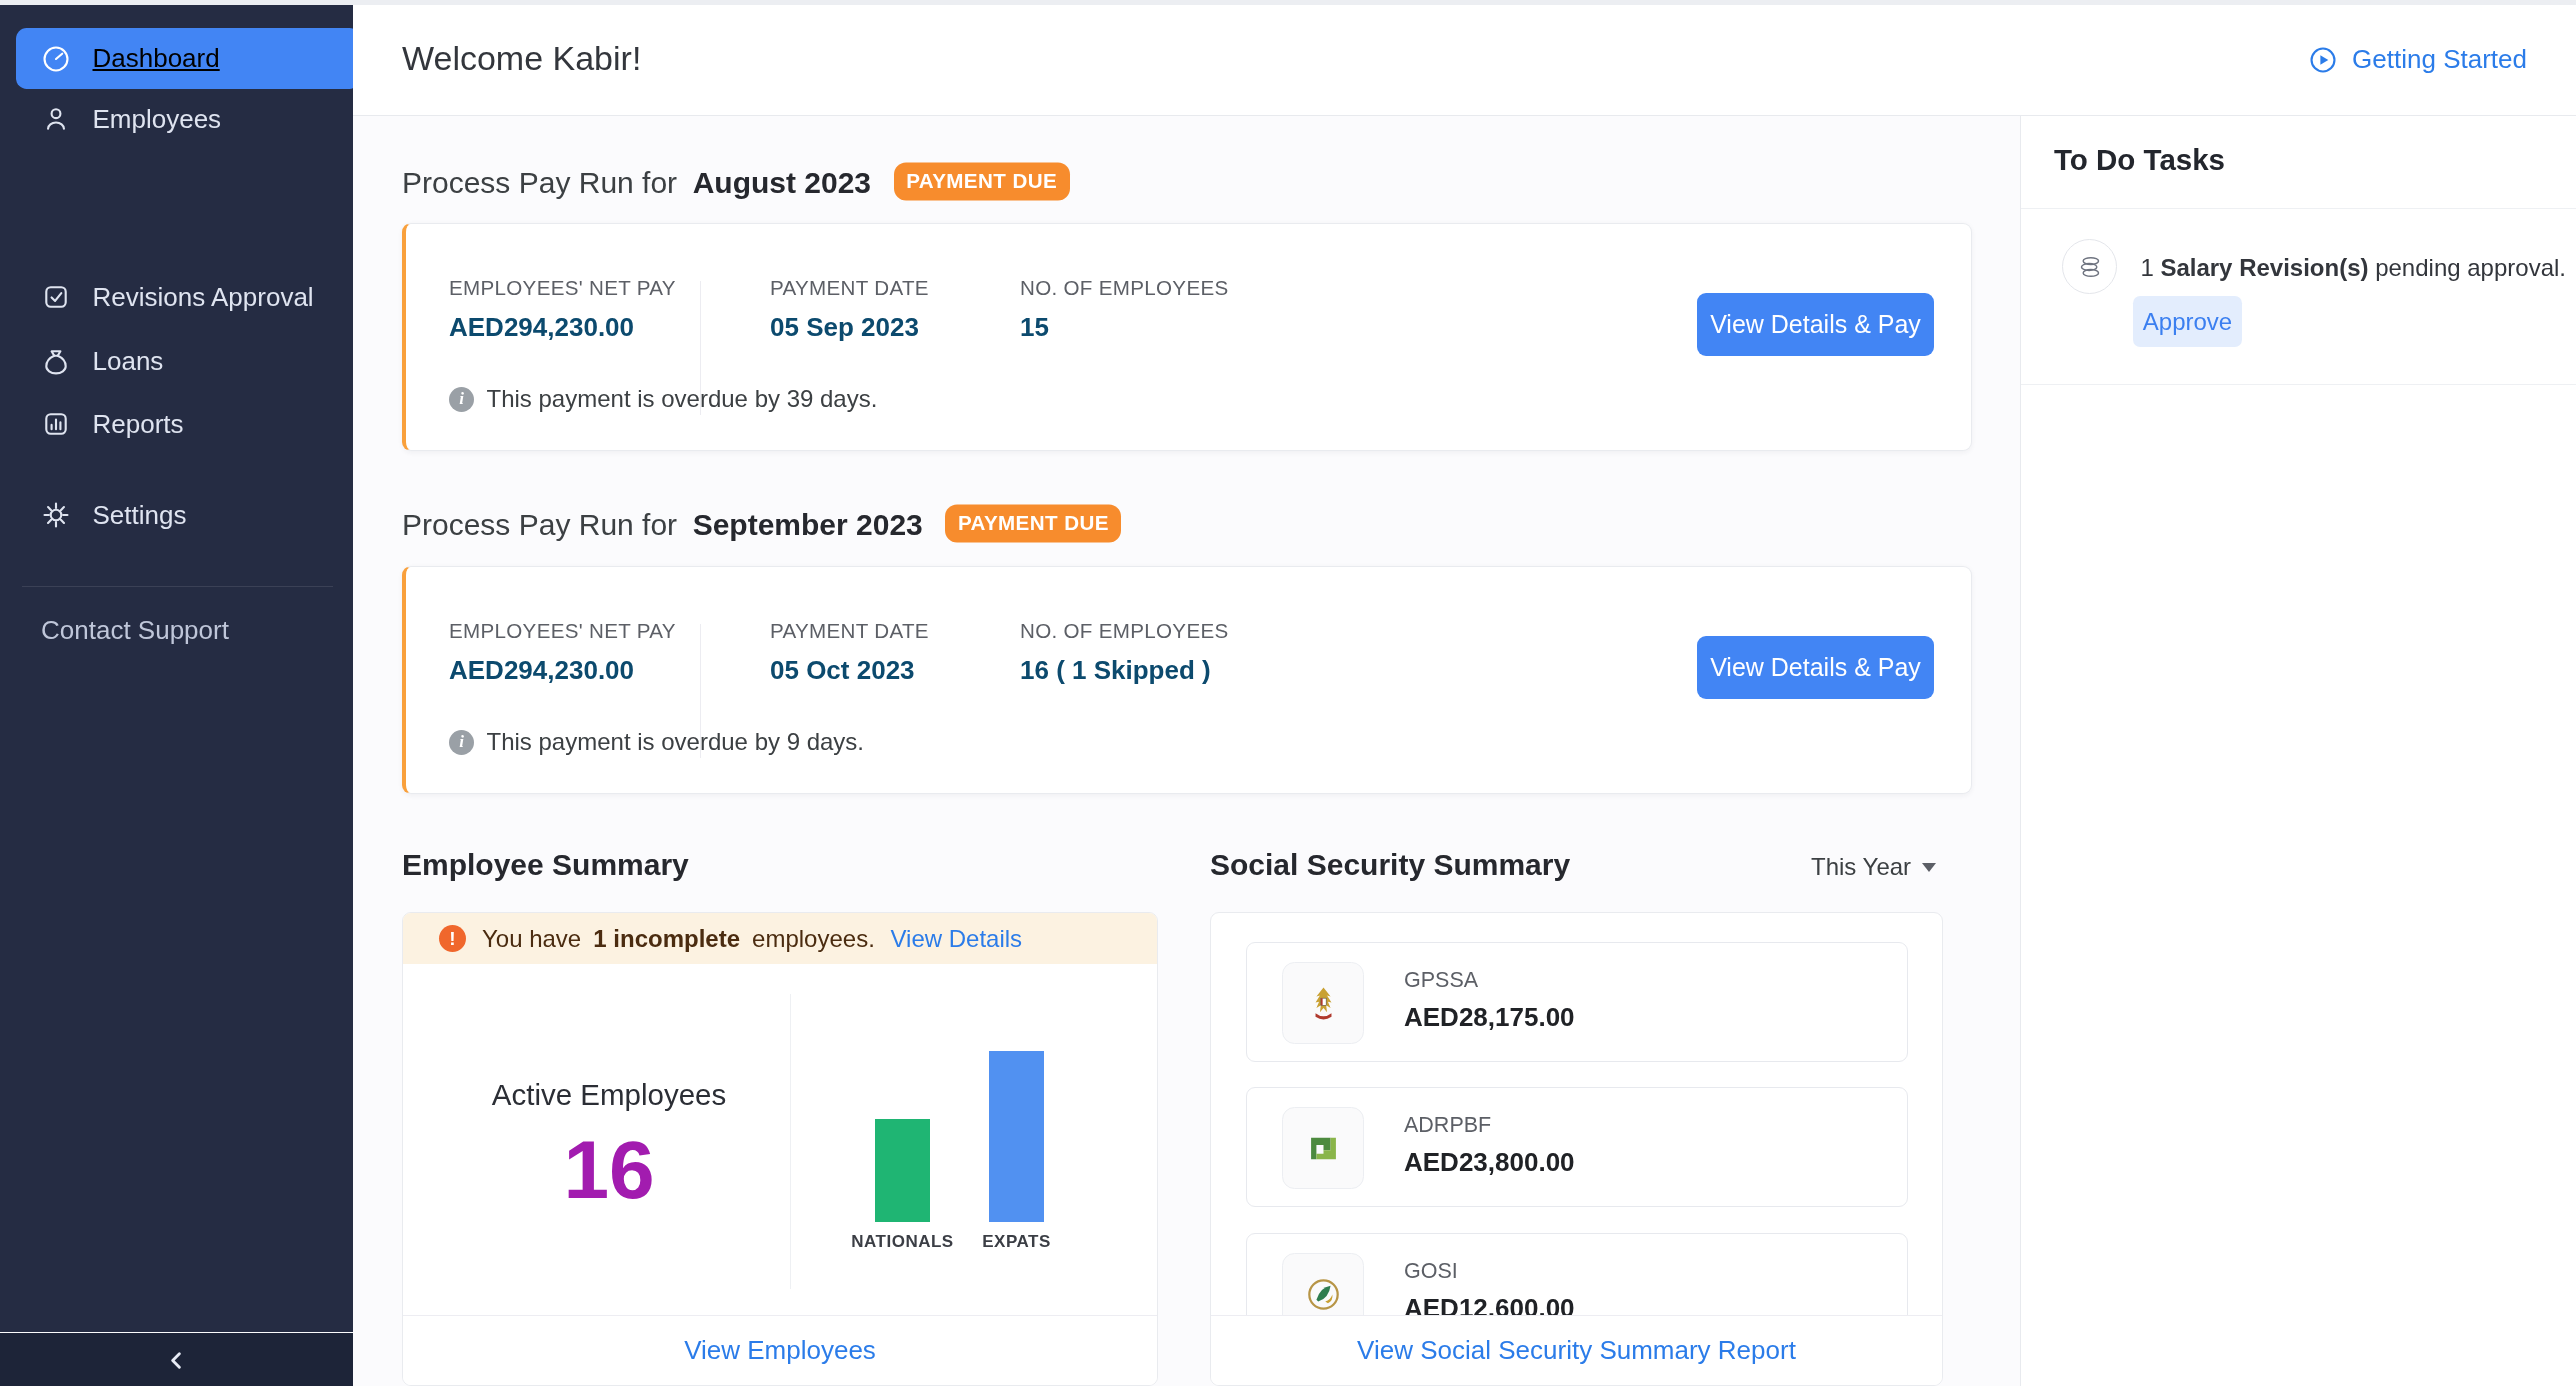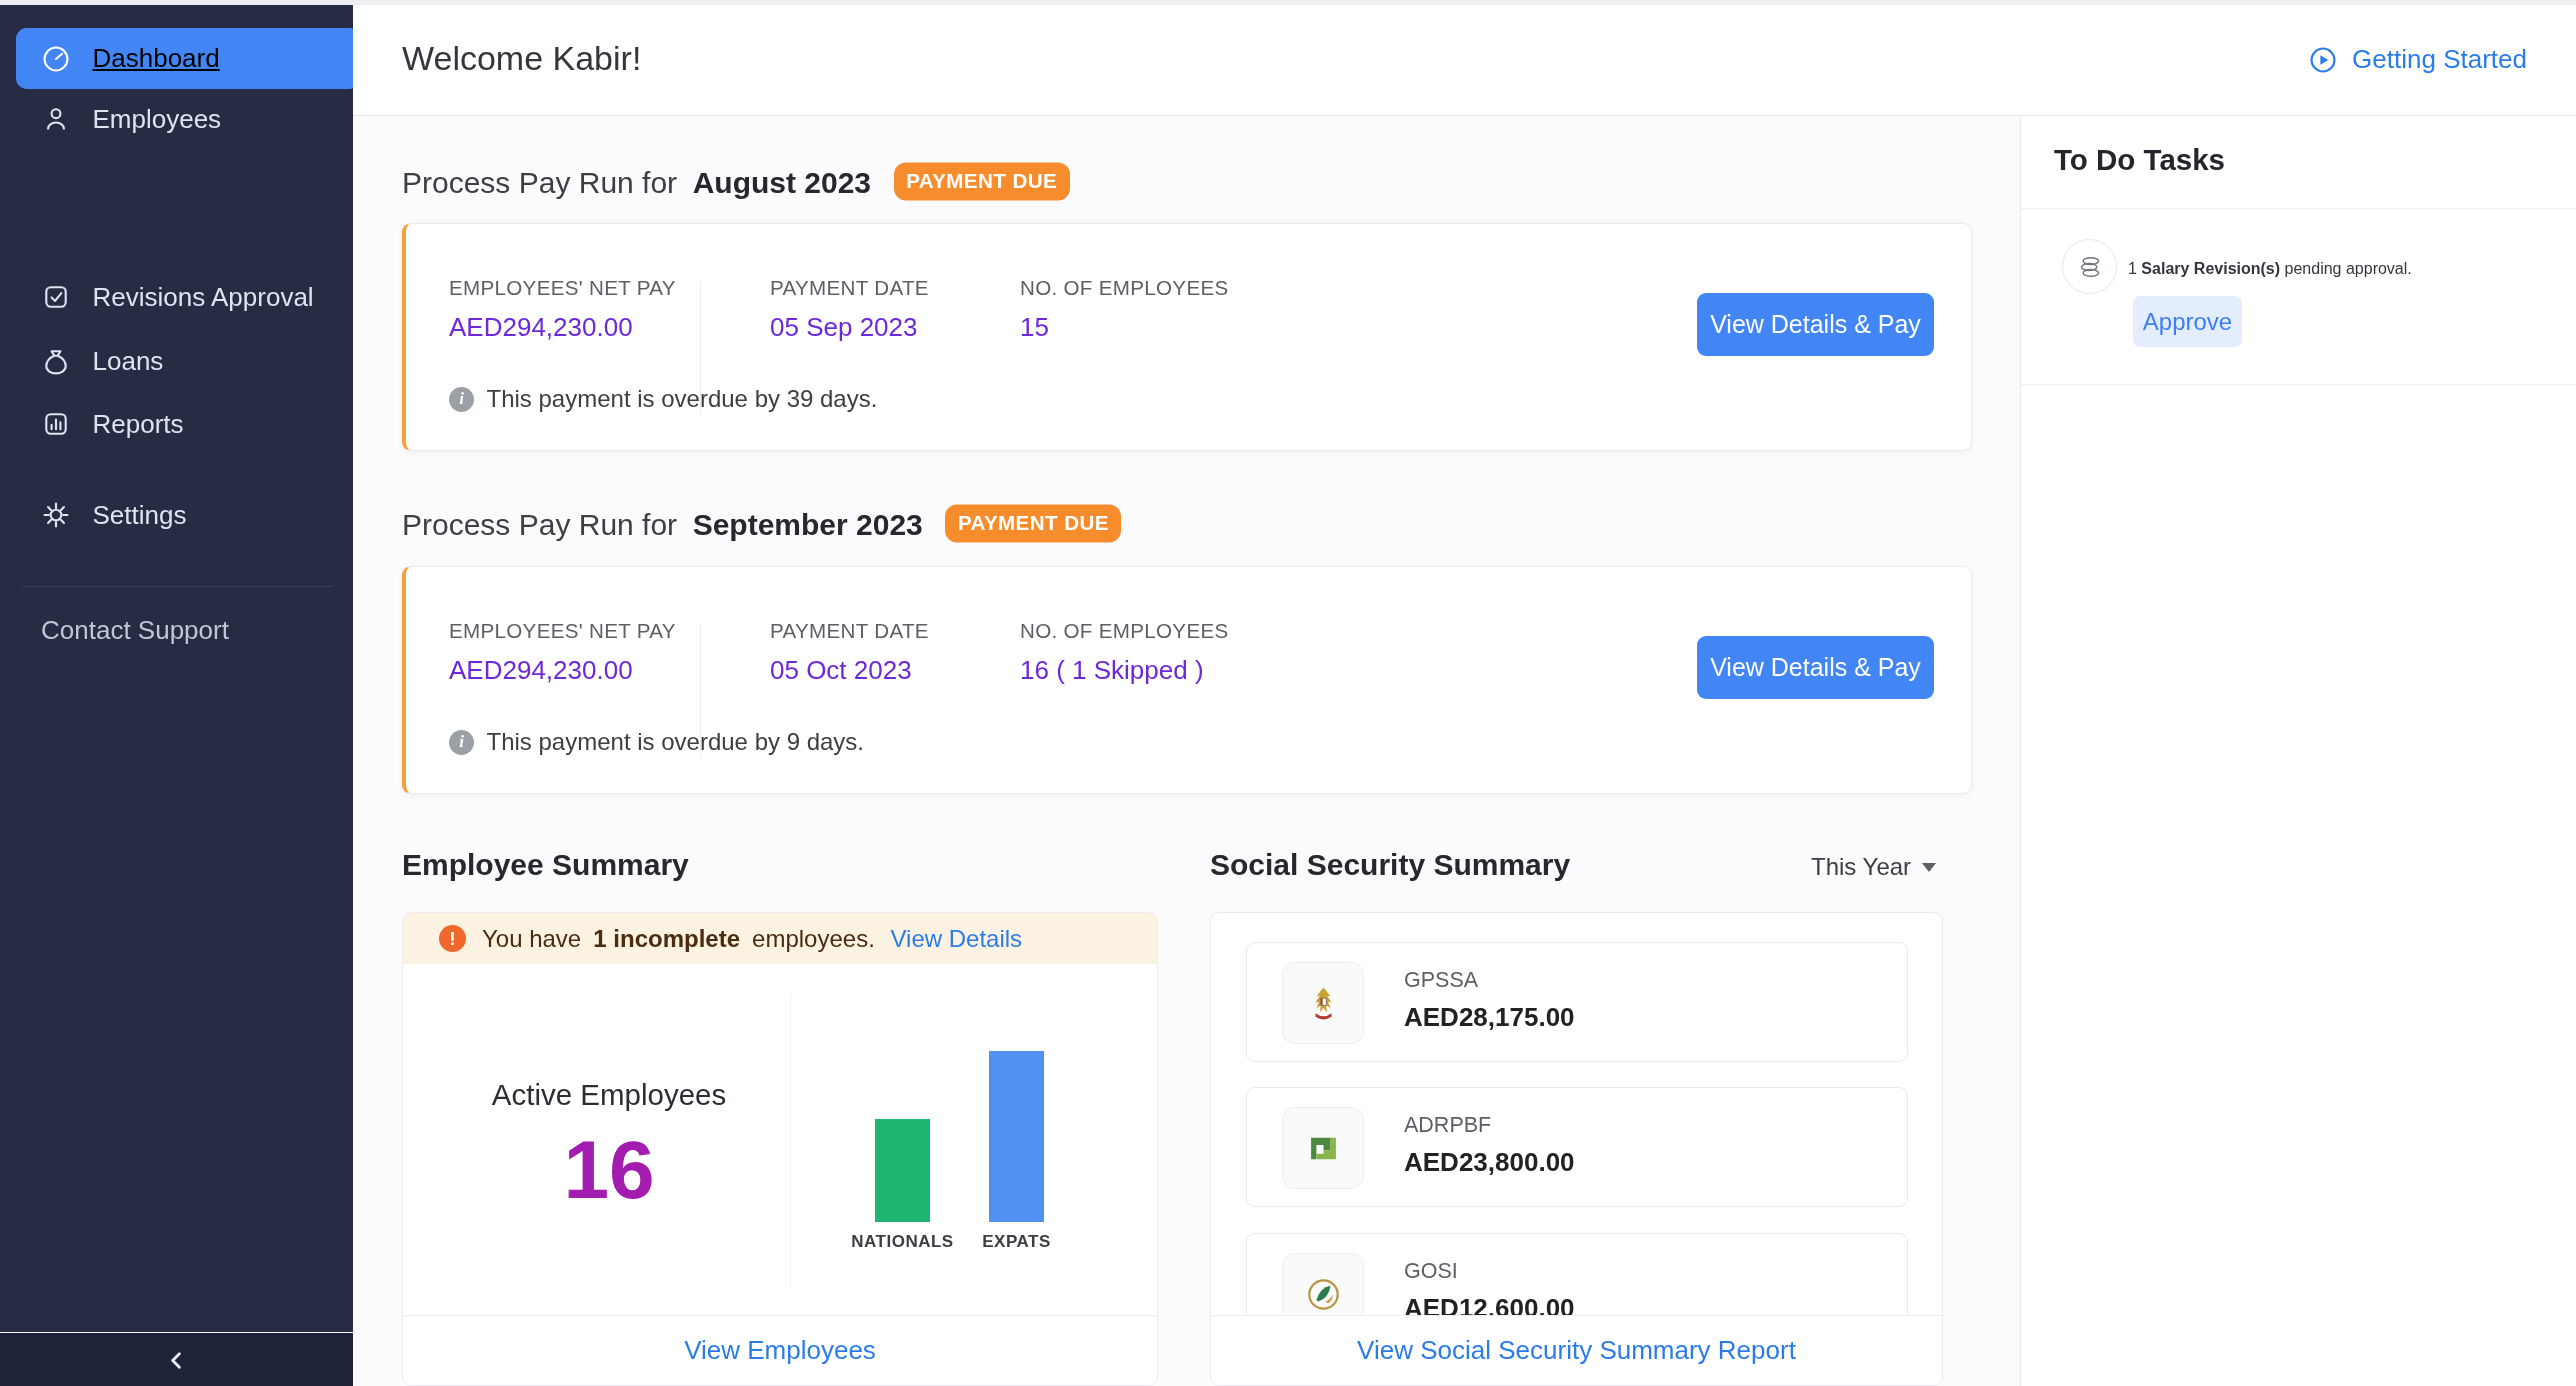--- a/index.html
+++ b/index.html
@@ -24,35 +24,35 @@
   .topbar { position:absolute; left:353px; top:5.4px; width:2223px; height:111px; background:#ffffff; border-bottom:0.9px solid #e8eaee; }
   .welcome { position:absolute; left:49px; top:34px; font-size:34px; font-weight:500; color:#33363c; }
   .getting-started { position:absolute; right:49px; top:39px; display:flex; align-items:center; gap:14.3px; color:#2b7ce9; font-size:26px; cursor:pointer; }
   .getting-started svg { width:30px; height:30px; }
 
   
   .rightpanel { position:absolute; left:2020px; top:116px; width:556px; height:1270px; background:#ffffff; border-left:0.9px solid #e8eaee; }
   .todo-title { position:absolute; left:33px; top:27px; font-size:29.5px; font-weight:600; color:#23262d; }
   .todo-div1 { position:absolute; left:0; top:92px; width:556px; height:0.9px; background:#eef0f3; }
   .todo-icon { position:absolute; left:41px; top:123px; width:55px; height:55px; border:0.9px solid #e4e6eb; border-radius:50%; background:#fff; display:flex; align-items:center; justify-content:center; }
-  .todo-text { position:absolute; left:107px; top:143px; width:438px; font-size:16px; color:#33363c; line-height:1.3; }
+  .todo-text { position:absolute; left:107px; top:136px; width:438px; font-size:24px; color:#33363c; line-height:1.3;text-align:right; }
   .todo-text b { font-weight:700; }
   .approve-btn { position:absolute; left:112px; top:180px; width:109px; height:51px; background:#e3edfd; color:#3b7ff0; font-size:24px; border:none; border-radius:7.2px; cursor:pointer; font-family:inherit; }
   .todo-div2 { position:absolute; left:0; top:268px; width:556px; height:0.9px; background:#eef0f3; }
 
   
   .content { position:absolute; left:353px; top:116px; width:1666px; height:1270px; background:#fbfbfd; }
 
   .sec-heading { position:absolute; left:49px; font-size:30px; color:#3c4043; }
   .sec-heading b { font-weight:700; color:#26282e; }
   .badge { display:inline-block; margin-left:14.3px; transform:translateY(-3.6px); background:#f78c2d; color:#fff; font-size:20.6px; font-weight:600; padding:7.2px 12.5px; border-radius:12px; letter-spacing:0.4px; vertical-align:middle; }
 
   .payrun-card { position:absolute; left:49px; width:1570px; height:228px; background:#fff; border:0.9px solid #e9ebef; border-left:4.5px solid #f9a03c; border-radius:9px; box-shadow:0 1.8px 5.4px rgba(40,44,63,0.05); }
   .col-label { position:absolute; font-size:20.6px; color:#5c5f66; letter-spacing:0.3px; }
-  .col-value { position:absolute; font-size:26px; font-weight:400; color:#6d28d9; }
+  .col-value { position:absolute; font-size:26px; font-weight:700; color:#0c4a6e; }
   .vdiv { position:absolute; left:294px; top:57px; width:0.9px; height:134px; background:#ececf1; }
   .overdue { position:absolute; left:43px; top:161px; display:flex; align-items:center; gap:12.5px; font-size:24px; color:#3c4043; }
   .info-ic { width:25px; height:25px; border-radius:50%; background:#9aa0a6; color:#fff; font-size:17px; font-weight:700; font-style:italic; display:flex; align-items:center; justify-content:center; font-family:"Liberation Serif",serif; }
   .pay-btn { position:absolute; left:1291px; width:237px; height:63px; background:#4285f4; color:#fff; border:none; border-radius:9px; font-size:25px; font-family:inherit; cursor:pointer; }
 
   .emp-card { position:absolute; left:49px; top:796px; width:756px; height:474px; background:#fff; border:0.9px solid #e9ebef; border-radius:9px; overflow:hidden; }
   .alert-banner { position:absolute; left:0; top:0; width:100%; height:51px; background:#fcf2e1; display:flex; align-items:center; padding-left:36px; gap:16px; font-size:24px; color:#4b2c10; }
   .alert-banner b { font-weight:700; }
   .warn-ic { width:27px; height:27px; border-radius:50%; background:#f0672c; color:#fff; font-size:19px; font-weight:700; display:flex; align-items:center; justify-content:center; flex:0 0 auto; }
   .link { color:#2b7ce9; cursor:pointer; text-decoration:none; }

